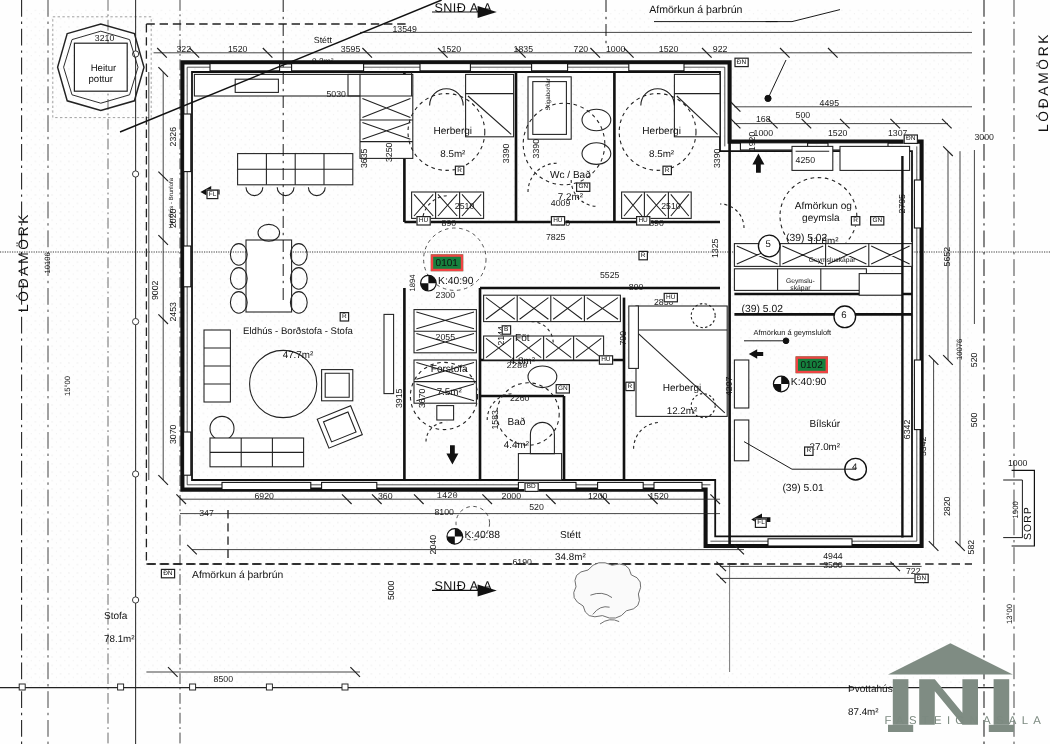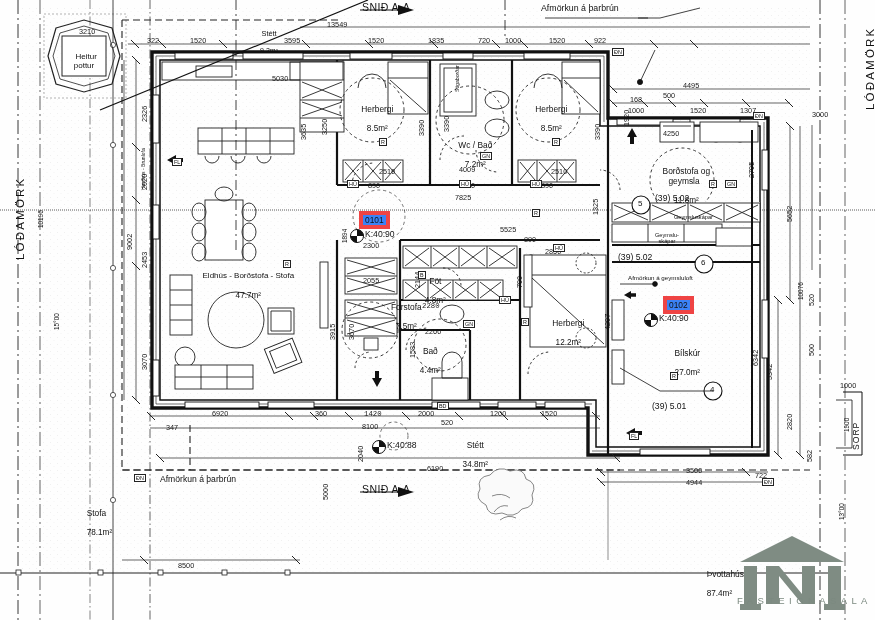--- a/index.html
+++ b/index.html
@@ -8,21 +8,21 @@
   svg{position:absolute;left:0;top:0;}
   .lbl{position:absolute;font-family:"Liberation Sans",sans-serif;color:#111;white-space:pre;line-height:1.12;}
   .room{font-size:8.4px;text-align:center;}
   .room .a{font-size:8.2px;}
   .dim{font-size:7.3px;color:#1a1a1a;}
   .dimv{font-size:7.3px;transform-origin:0 0;}
   .big{font-size:10.5px;letter-spacing:.4px;}
   .bigv{font-size:11.5px;letter-spacing:2.2px;transform-origin:0 0;}
   .tiny{font-size:6.2px;}
   .code{font-size:8.6px;}
-  .boxed{border:4px solid #ef4444;padding:0 2px;font-size:8.4px;background:#3b82f6;}
+  .boxed{border:2px solid #ef4444;padding:0 2px;font-size:8.4px;background:#15803d;}
   .mini{font-size:5.4px;border:1px solid #222;padding:0 1px;background:#fff;}
   .logoTxt{position:absolute;left:737px;top:595px;font-size:9.5px;letter-spacing:4.4px;color:#7c8a80;}
 </style>
 </head>
 <body>
 
 <div id="sheet">
 
 <svg width="875" height="620">
   <defs>
@@ -469,42 +469,42 @@
   <span>Herbergi</span><br>
   <span class="a">8.5m²</span>
 </div>
 
 
 <div class="lbl room" style="left:186px;top:262px;width:120px;">
   <span style="font-size:8px;">Eldhús - Borðstofa - Stofa</span><br>
   <span class="a">47.7m²</span>
 </div>
 
-<div class="lbl room" style="left:346px;top:294px;width:52px;padding-left:32px;">
+<div class="lbl room" style="left:346px;top:294px;width:52px;">
   <span>Forstofa</span><br>
   <span class="a">7.5m²</span>
 </div>
 
 <div class="lbl room" style="left:414px;top:268px;width:38px;">
   <span>Föt</span><br>
   <span class="a">4.8m²</span>
 </div>
 
 <div class="lbl room" style="left:410px;top:338px;width:36px;">
   <span>Bað</span><br>
   <span class="a">4.4m²</span>
 </div>
 
 <div class="lbl room" style="left:536px;top:310px;width:60px;">
   <span>Herbergi</span><br>
   <span class="a">12.2m²</span>
 </div>
 
 <div class="lbl room" style="left:648px;top:158px;width:72px;">
-  <span style="white-space:pre-line;">Borðstofa og
+  <span style="white-space:pre-line;">Afmörkun og
 geymsla</span><br>
   <span class="a">11.8m²</span>
 </div>
 
 <div class="lbl room" style="left:656px;top:340px;width:58px;">
   <span>Bílskúr</span><br>
   <span class="a">27.0m²</span>
 </div>
 
 <div class="lbl room" style="left:62px;top:44px;width:44px;font-size:8px;">
@@ -570,21 +570,21 @@
 <div class="lbl dim" style="left:541px;top:410px;">1520</div>
 <div class="lbl dim" style="left:362px;top:423px;">8100</div>
 <div class="lbl dim" style="left:166px;top:424px;">347</div>
 <div class="lbl dim" style="left:441px;top:419px;">520</div>
 <div class="lbl dim" style="left:427px;top:465px;">6190</div>
 <div class="lbl dim" style="left:178px;top:562px;">8500</div>
 <div class="lbl dimv" style="left:322px;top:500px;transform:rotate(-90deg);">5000</div>
 <div class="lbl dimv" style="left:357px;top:462px;transform:rotate(-90deg);">2040</div>
 
 <div class="lbl dim" style="left:686px;top:467px;">3500</div>
-<div class="lbl dim" style="left:686px;top:479px;">4944</div>
+<div class="lbl dim" style="left:686px;top:460px;">4944</div>
 <div class="lbl dim" style="left:755px;top:472px;">722</div>
 <div class="lbl dimv" style="left:806px;top:462px;transform:rotate(-90deg);">582</div>
 <div class="lbl dimv" style="left:786px;top:430px;transform:rotate(-90deg);">2820</div>
 
 <div class="lbl dim" style="left:79px;top:28px;">3210</div>
 <div class="lbl dimv" style="left:141px;top:122px;transform:rotate(-90deg);">2326</div>
 <div class="lbl dimv" style="left:141px;top:190px;transform:rotate(-90deg);">2020</div>
 <div class="lbl dimv" style="left:141px;top:268px;transform:rotate(-90deg);">2453</div>
 <div class="lbl dimv" style="left:141px;top:370px;transform:rotate(-90deg);">3070</div>
 <div class="lbl dimv" style="left:126px;top:250px;transform:rotate(-90deg);">9002</div>

